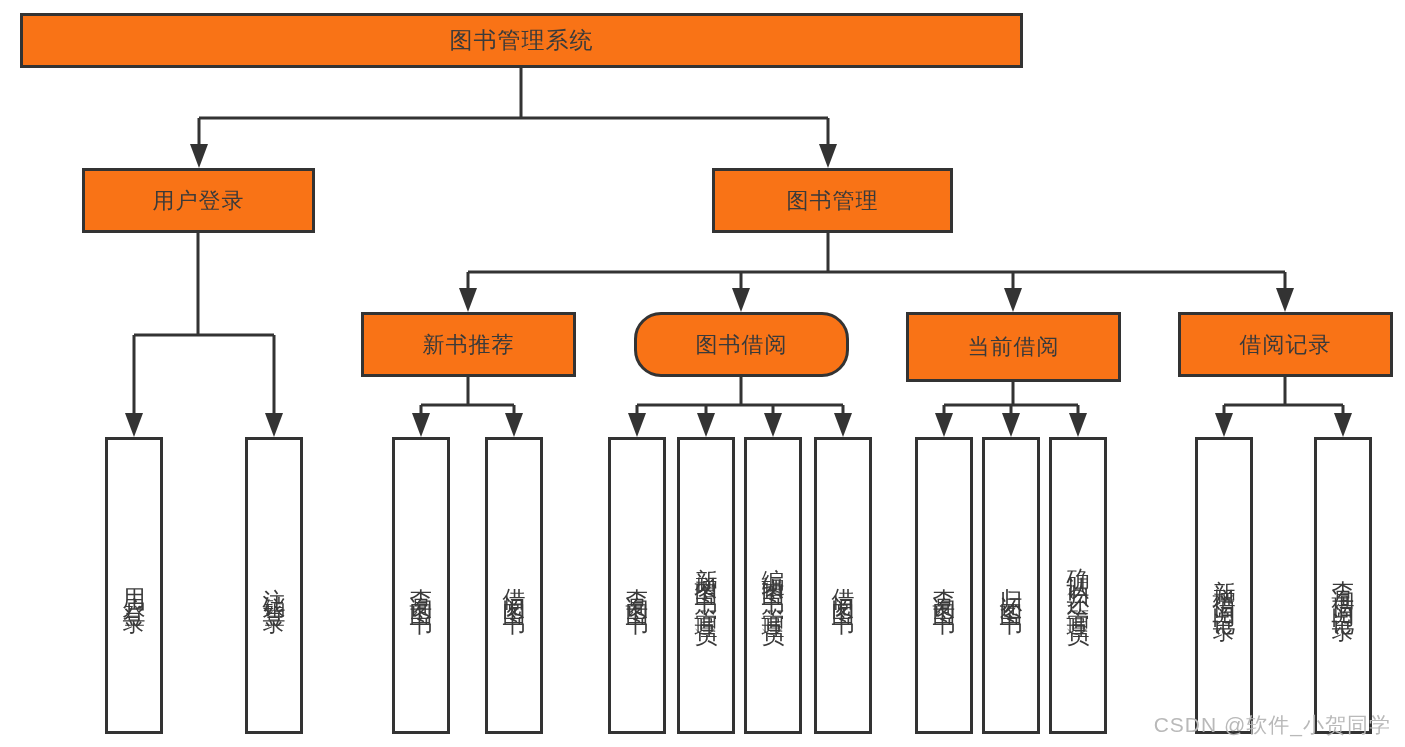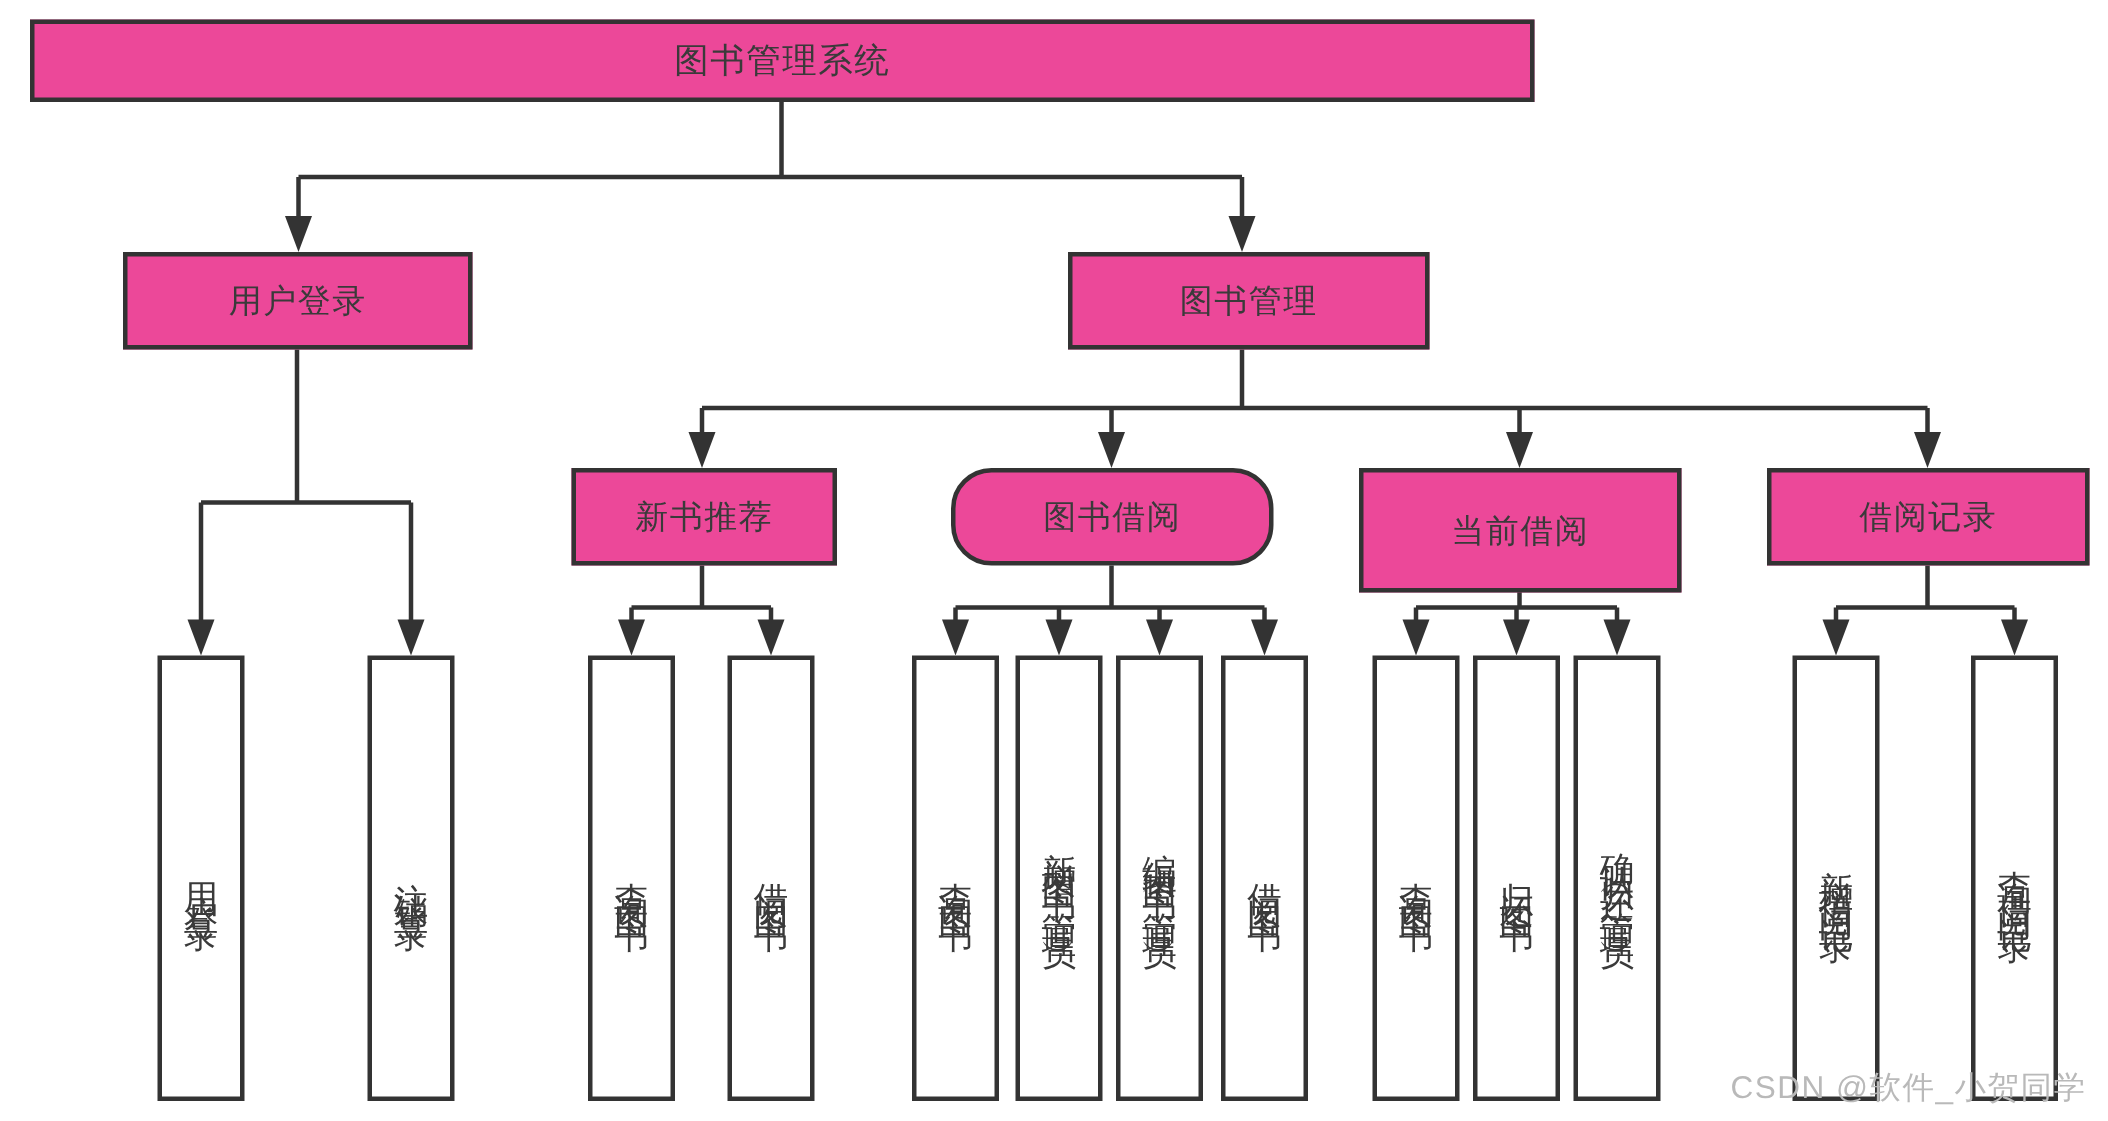--- a/index.html
+++ b/index.html
@@ -16,21 +16,21 @@
     background:var(--bg);
     overflow:hidden;
   }
   svg.connectors{position:absolute;left:0;top:0;z-index:1;}
   .cline{stroke:var(--line);stroke-width:3;fill:none;}
   .carrow{fill:var(--line);stroke:none;}
   .node{
     position:absolute;
     box-sizing:border-box;
     border:3px solid var(--line);
-    background:#ec4899;
+    background:#f97316;
     display:flex;align-items:center;justify-content:center;
     color:var(--text);
     font-size:22px;
     letter-spacing:1px;
     z-index:2;
   }
   .node.root{font-size:23px;}
   .leaf{
     position:absolute;
     box-sizing:border-box;
@@ -98,23 +98,23 @@
     <path class="cline" d="M1285 377 V405 M1224 405 H1343 M1224 405 V418 M1343 405 V418"></path>
     <path class="carrow" d="M1215 413 L1233 413 L1224 437 Z"></path>
     <path class="carrow" d="M1334 413 L1352 413 L1343 437 Z"></path>
   </svg>
 
   <div class="node root" style="left:20px;top:13px;width:1003px;height:55px;">图书管理系统</div>
 
   <div class="node" style="left:82px;top:168px;width:233px;height:65px;">用户登录</div>
   <div class="node" style="left:712px;top:168px;width:241px;height:65px;">图书管理</div>
 
-  <div class="node" style="left:361px;top:312px;width:177px;height:65px;margin-left:20px;">新书推荐</div>
+  <div class="node" style="left:361px;top:312px;width:215px;height:65px;">新书推荐</div>
   <div class="node" style="left:634px;top:312px;width:215px;height:65px;border-radius:27px;">图书借阅</div>
-  <div class="node" style="left:906px;top:312px;width:215px;height:83px;">当前借阅</div>
+  <div class="node" style="left:906px;top:312px;width:215px;height:70px;">当前借阅</div>
   <div class="node" style="left:1178px;top:312px;width:215px;height:65px;">借阅记录</div>
 
   <div class="leaf" style="left:105px;top:437px;width:58px;height:297px;">
     <span>用户登录</span>
   </div>
   <div class="leaf" style="left:245px;top:437px;width:58px;height:297px;">
     <span>注销登录</span>
   </div>
 
   <div class="leaf" style="left:392px;top:437px;width:58px;height:297px;">

